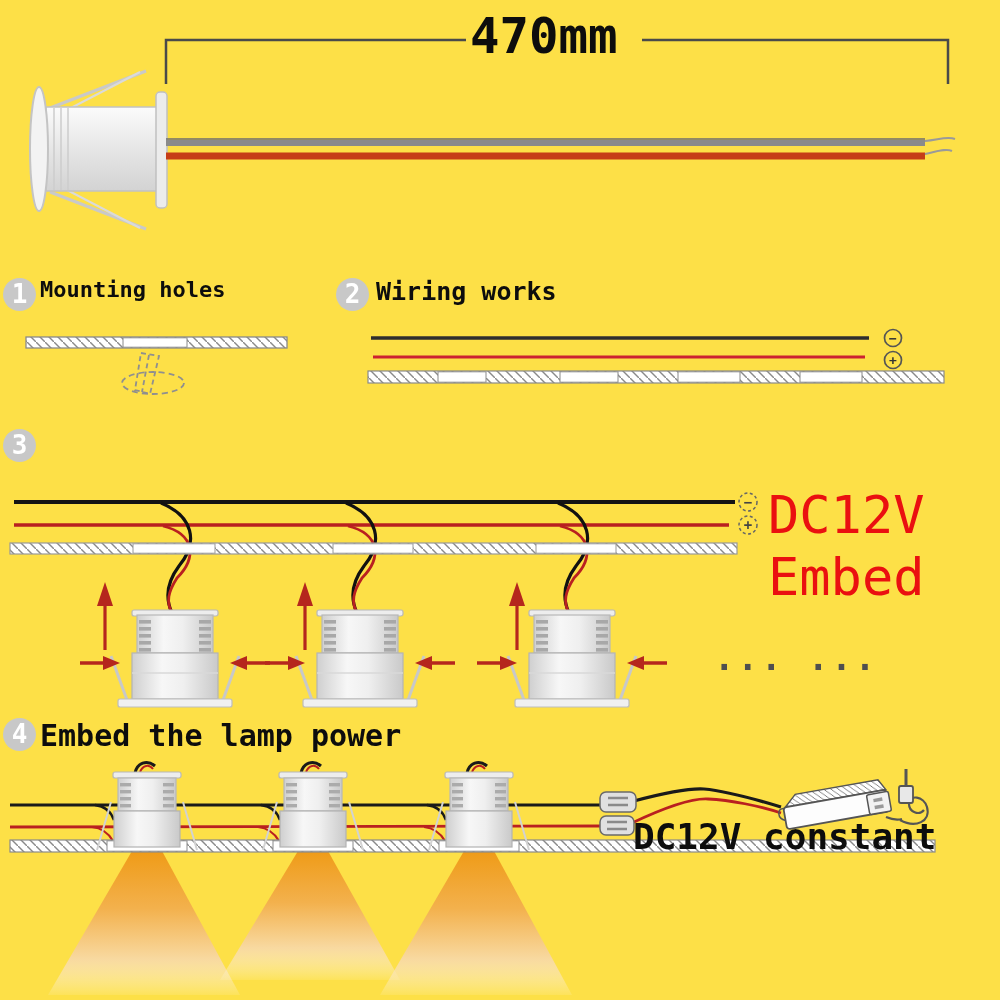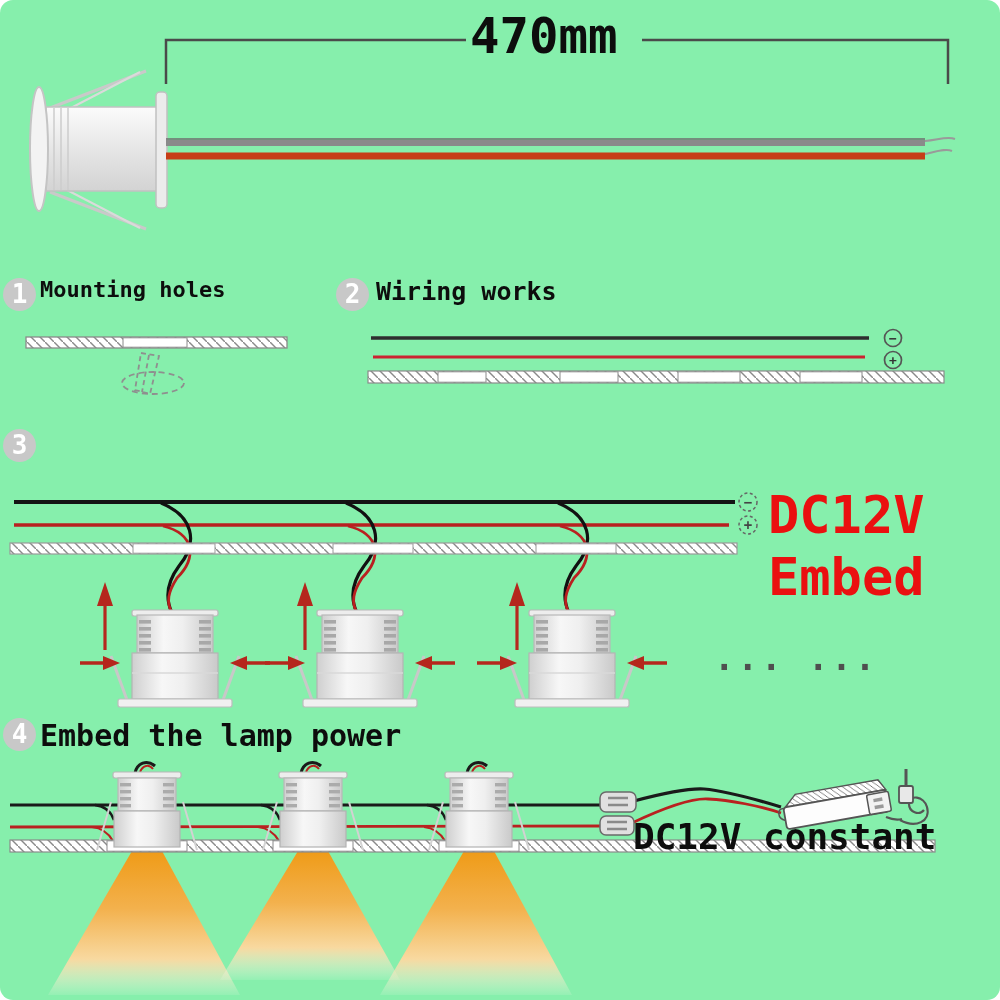--- a/index.html
+++ b/index.html
@@ -1,25 +1,25 @@
 <!DOCTYPE html>
 <html><head>
 <meta charset="utf-8">
 <style>
   html,body{margin:0;padding:0;background:#fff;}
-  .canvas{position:relative;width:1000px;height:1000px;background:#86efac;overflow:hidden;
-          font-family:"DejaVu Sans Mono",monospace;border-radius:13px;}
+  .canvas{position:relative;width:1000px;height:1000px;background:#fde047;overflow:hidden;
+          font-family:"DejaVu Sans Mono",monospace;}
   .diagram-svg{position:absolute;left:0;top:0;z-index:1;}
   .badge{position:absolute;z-index:2;width:33px;height:33px;border-radius:50%;
          background:#c8c8c8;color:#fff;font-weight:bold;font-size:26px;line-height:33px;
          text-align:center;}
   .slabel{position:absolute;z-index:2;font-weight:bold;color:#0d0d0d;white-space:nowrap;
           line-height:1.1;}
   .dim-label{position:absolute;z-index:2;font-weight:bold;color:#0d0d0d;font-size:49px;white-space:nowrap;}
-  .dc-input{position:absolute;z-index:2;font-weight:bold;color:#ea1010;font-size:52px;
+  .dc-input{position:absolute;z-index:2;font-weight:normal;color:#ea1010;font-size:52px;
             line-height:62px;white-space:nowrap;}
   .drv-label{position:absolute;z-index:2;font-weight:bold;color:#0d0d0d;font-size:36px;white-space:nowrap;}
 </style>
 </head>
 <body>
 
 <div class="canvas">
 
   <div class="dim-label" style="left:470px;top:8px;">470mm</div>
 

